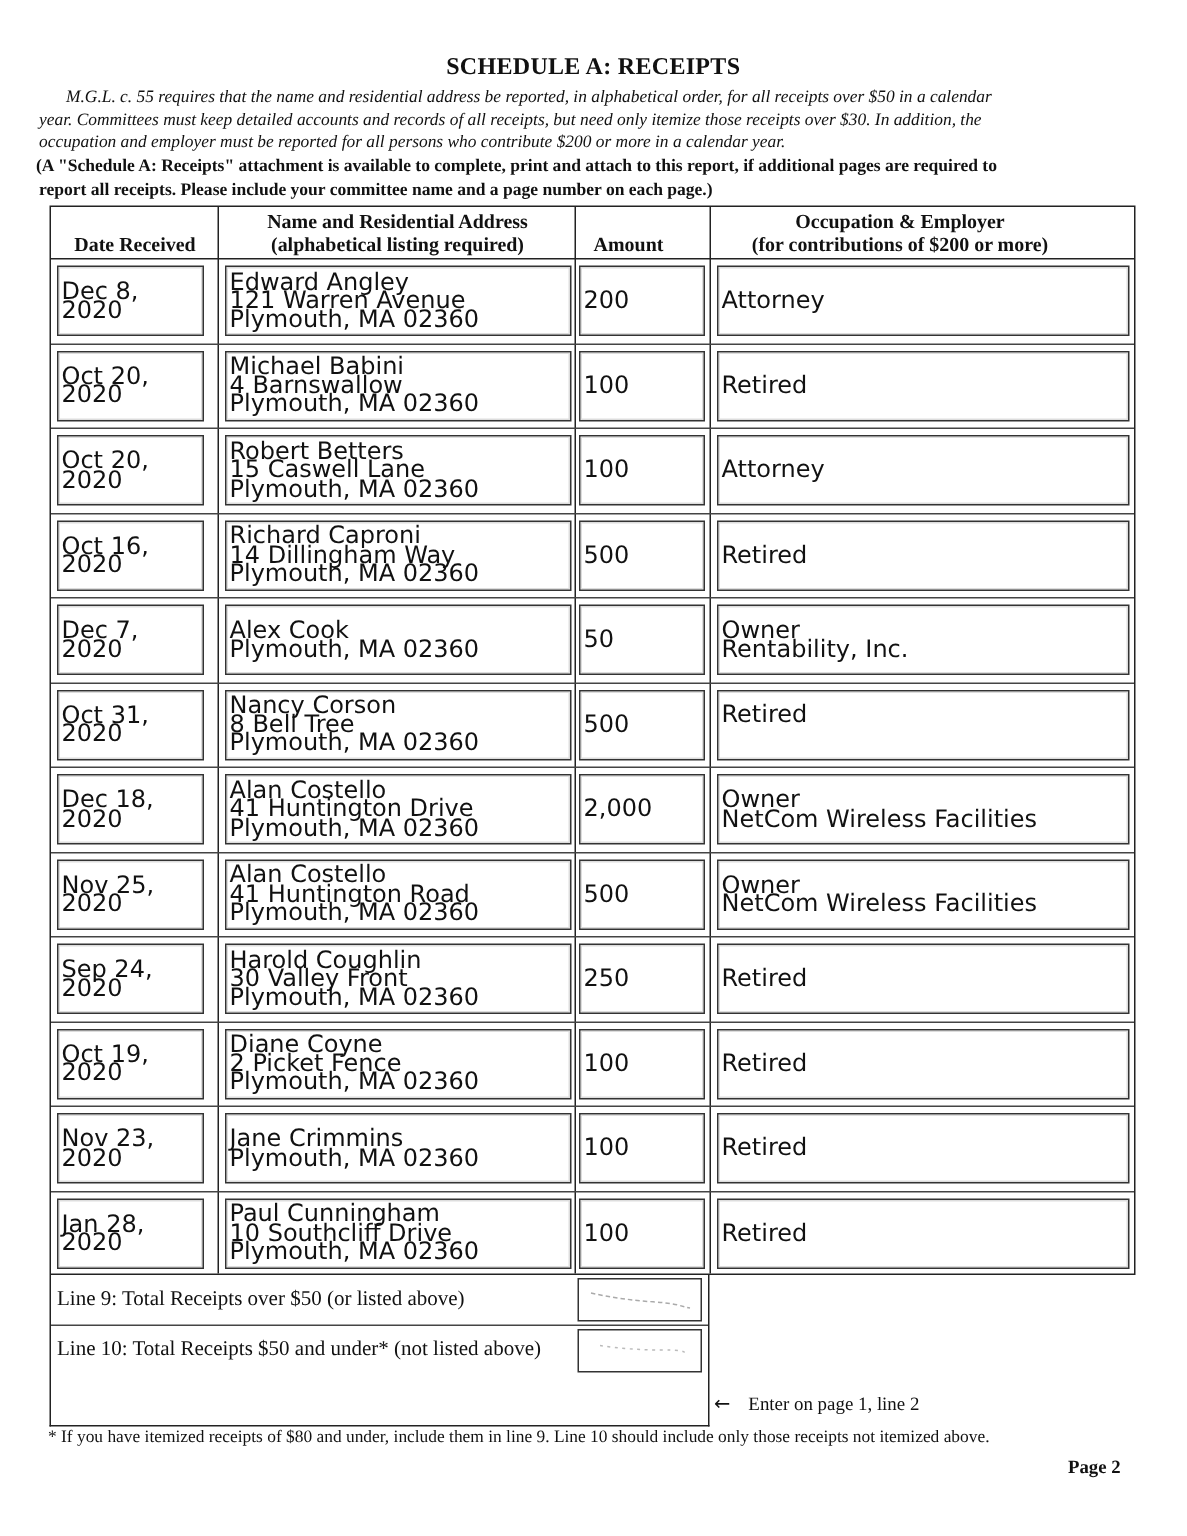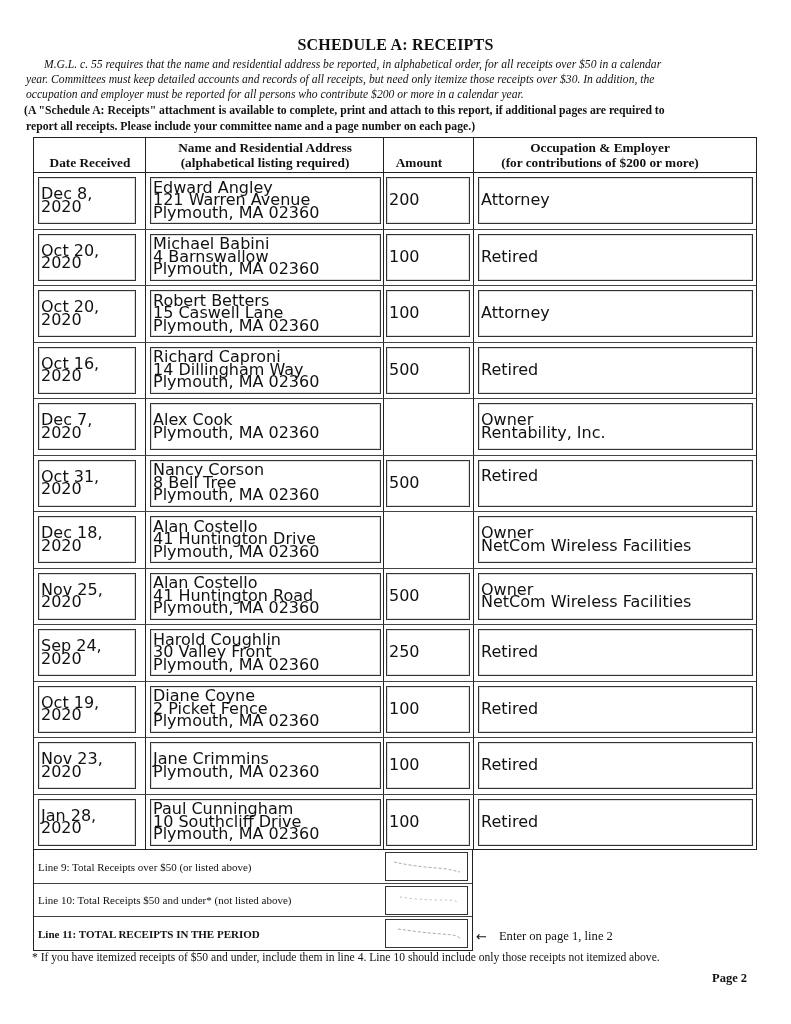--- a/index.html
+++ b/index.html
@@ -63,21 +63,21 @@
       position: absolute; left: 33px; top: 850px; width: 440px; height: 101px;
       border: 1.5px solid #222; border-top: none; box-sizing: border-box;
     }
     .srow {
       position: absolute; left: 0; width: 100%; height: 33.5px;
       border-bottom: 1.2px solid #444; box-sizing: border-box;
     }
     .srow:last-child { border-bottom: none; }
     .slabel {
       position: absolute; left: 4px; top: 0; height: 33px; display: flex; align-items: center;
-      font-size: 11px;
+      font-size: 14px;
     }
     .slabel.bold { font-weight: bold; }
     .sbox {
       position: absolute; left: 351px; top: 2px; width: 83px; height: 29px;
       border: 1.5px solid #333; box-sizing: border-box; background: #fff;
     }
     .sbox .scribble {
       position: absolute; left: 6px; top: 6px; width: 70px; height: 14px;
     }
     .arrow-note {
@@ -196,20 +196,23 @@
         </div>
     </div>
     <div class="row" style="top:226px">
       <div class="cell c-date">
           <span>Dec 7, 2020</span>
         </div>
       <div class="cell c-name">
           <span>Alex Cook</span>
           <span>Plymouth, MA 02360</span>
         </div>
+      <div class="cell c-amt">
+          <span>50</span>
+        </div>
       <div class="cell c-occ">
           <span>Owner</span>
           <span>Rentability, Inc.</span>
         </div>
     </div>
     <div class="row" style="top:282.5px">
       <div class="cell c-date">
           <span>Oct 31, 2020</span>
         </div>
       <div class="cell c-name">
@@ -225,20 +228,23 @@
         </div>
     </div>
     <div class="row" style="top:339px">
       <div class="cell c-date">
           <span>Dec 18, 2020</span>
         </div>
       <div class="cell c-name">
           <span>Alan Costello</span>
           <span>41 Huntington Drive</span>
           <span>Plymouth, MA 02360</span>
+        </div>
+      <div class="cell c-amt">
+          <span>2,000</span>
         </div>
       <div class="cell c-occ">
           <span>Owner</span>
           <span>NetCom Wireless Facilities</span>
         </div>
     </div>
     <div class="row" style="top:395.5px">
       <div class="cell c-date">
           <span>Nov 25, 2020</span>
         </div>
@@ -333,30 +339,21 @@
   </div>
   <div class="srow" style="top:33.5px">
     <div class="slabel">Line 10: Total Receipts $50 and under* (not listed above)</div>
     <div class="sbox">
       <svg class="scribble" viewBox="0 0 70 14">
           <path d="M8 4 C 20 6, 35 7, 50 7 S 62 8, 66 9" stroke="#bbb" stroke-width="1" fill="none" stroke-dasharray="2 3"></path>
         </svg>
       <span></span>
     </div>
   </div>
-  <div class="srow" style="top:67px">
-    <div class="slabel bold">Line 11: TOTAL RECEIPTS IN THE PERIOD</div>
-    <div class="sbox">
-      <svg class="scribble" viewBox="0 0 70 14">
-          <path d="M6 3 C 20 5, 35 7, 50 8 S 64 10, 68 12" stroke="#aaa" stroke-width="1" fill="none" stroke-dasharray="3 2"></path>
-        </svg>
-      <span></span>
-    </div>
-  </div>
 </div>
 
 <div class="arrow-note">
   <span class="arr">←</span>
   <span>Enter on page 1, line 2</span>
 </div>
 
-<div class="footnote">* If you have itemized receipts of $50 and under, include them in line 4.  Line 10 should include only those receipts not itemized above.</div>
+<div class="footnote">* If you have itemized receipts of $80 and under, include them in line 9.  Line 10 should include only those receipts not itemized above.</div>
 <div class="pagenum">Page 2</div>
 
 </body></html>

